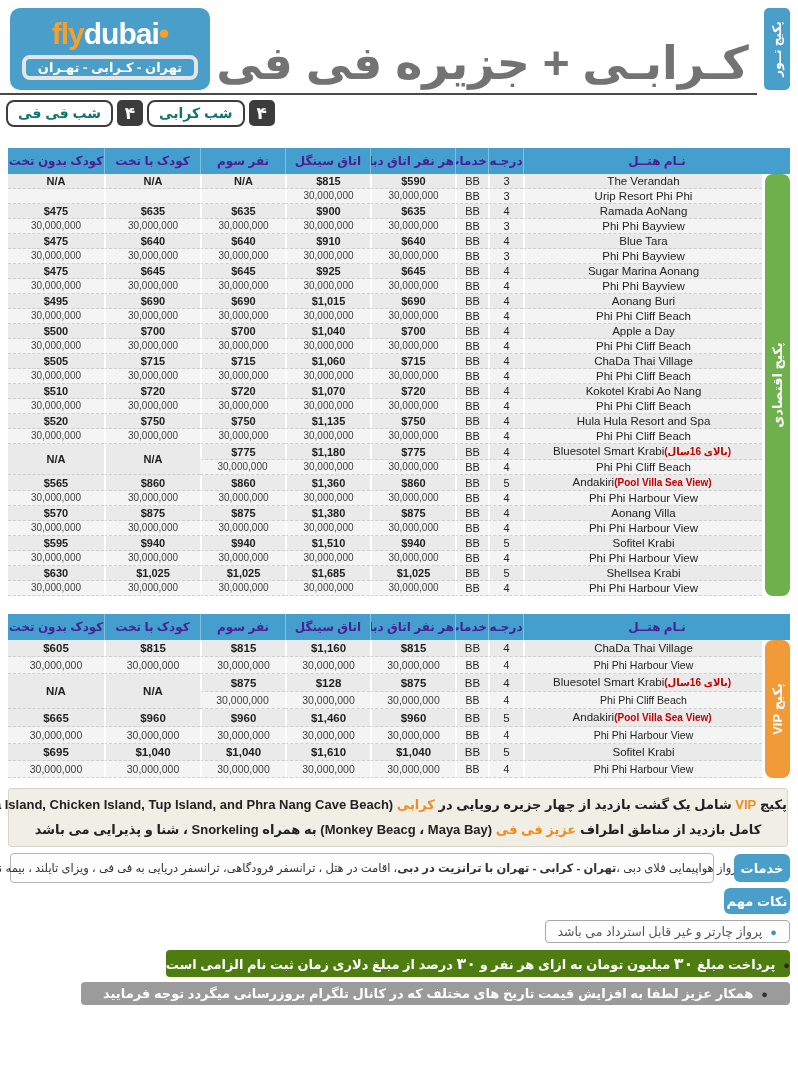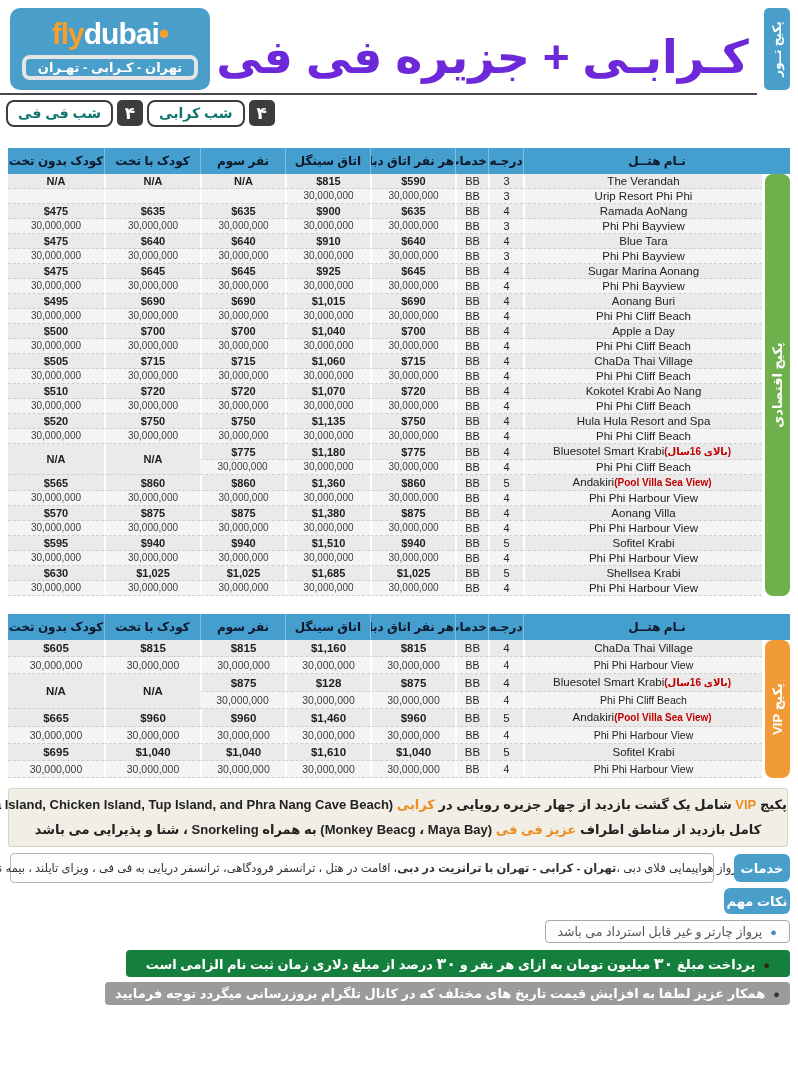--- a/index.html
+++ b/index.html
@@ -8,42 +8,42 @@
 
   
   .logo-box{position:absolute;left:10px;top:8px;width:200px;height:82px;background:#4a9fca;
             border-radius:10px;display:flex;flex-direction:column;align-items:center;justify-content:center;}
   .logo-text{font-size:30px;font-weight:bold;letter-spacing:-1px;line-height:30px;}
   .logo-fly{color:#f5a02b;}
   .logo-dubai{color:#ffffff;}
   .logo-dot{color:#f5a02b;font-weight:bold;}
   .route-pill{margin-top:6px;border:4px solid #e5e5e5;border-radius:8px;padding:1px 12px;
               color:#ffffff;font-size:13px;font-weight:bold;direction:rtl;}
-  .main-title{position:absolute;left:215px;right:48px;top:14px;height:86px;display:flex;
+  .main-title{position:absolute;left:215px;right:48px;top:20px;height:86px;display:flex;
               align-items:center;justify-content:center;font-size:46px;font-weight:900;
-              color:#6d28d9;direction:rtl;white-space:nowrap;}
+              color:#737373;direction:rtl;white-space:nowrap;}
   .side-tab{position:absolute;right:8px;top:8px;width:26px;height:82px;background:#4a9fca;
             border-radius:5px;}
   .side-tab span{position:absolute;top:50%;left:50%;transform:translate(-50%,-50%) rotate(-90deg);
                  white-space:nowrap;color:#fff;font-size:12px;font-weight:bold;direction:rtl;}
   .header-line{position:absolute;top:93px;left:0;width:757px;height:2px;background:#4a4a4a;}
 
   
   .nights{position:absolute;left:6px;top:99px;height:28px;display:flex;direction:rtl;gap:4px;align-items:center;}
   .count-box{width:26px;height:26px;background:#3c3c3c;color:#fff;border-radius:5px;
              display:flex;align-items:center;justify-content:center;font-size:17px;font-weight:bold;}
   .label-box{border:2px solid #3c3c3c;border-radius:8px;background:#fff;color:#0f766e;
              font-size:14px;font-weight:bold;padding:1px 10px;height:21px;line-height:21px;direction:rtl;}
 
   
   .tbl{position:absolute;left:8px;}
   .tbl.eco{top:148px;}
   .tbl.vip{top:614px;}
   .tbl table{border-collapse:separate;border-spacing:0;table-layout:fixed;width:782px;}
-  .tbl th{background:#459fce;color:#0f172a;font-size:12px;font-weight:bold;height:26px;
+  .tbl th{background:#459fce;color:#4c1d95;font-size:12px;font-weight:bold;height:26px;
           border-left:1px solid #7fc0e0;direction:rtl;text-align:center;padding:0;overflow:hidden;white-space:nowrap;}
   .tbl th:first-child{border-left:none;}
   .tbl td{text-align:center;vertical-align:middle;border-left:2px solid #fff;
           border-bottom:1px dashed #cfcfcf;overflow:hidden;white-space:nowrap;padding:0;}
   .tbl td:first-child{border-left:none;}
   tr.usd td{background:#eaeaea;font-weight:bold;font-size:11px;color:#1e1e1e;height:14px;line-height:14px;}
   tr.irr td{background:#f4f4f4;font-weight:normal;font-size:10px;color:#3c3c3c;height:14px;line-height:14px;}
   .vip tr.usd td{height:16px;line-height:16px;font-size:11.5px;}
   .vip tr.irr td{height:16px;line-height:16px;font-size:10.5px;}
   .tbl td.hotel{font-weight:normal;font-size:11.5px;color:#222;direction:ltr;}
@@ -71,23 +71,23 @@
   .svc-badge{right:8px;top:854px;width:56px;height:28px;}
   .notes-badge{right:8px;top:888px;width:66px;height:26px;}
   .svc-bar{position:absolute;left:10px;top:853px;width:702px;height:28px;background:#fdfdfd;
            border:1px solid #b5b5b5;border-radius:4px;direction:rtl;display:flex;align-items:center;
            justify-content:center;font-size:11.5px;color:#333;white-space:nowrap;}
   .note{position:absolute;right:8px;direction:rtl;white-space:nowrap;border-radius:4px;}
   .note .bullet{margin-left:8px;font-size:11px;}
   .note1{top:920px;background:#fdfdfd;border:1px solid #a8a8a8;color:#555;
          font-size:12.5px;padding:3px 12px;}
   .note1 .bullet{color:#4a8fc0;}
-  .note2{top:950px;background:#15803d;color:#fff;font-size:13px;font-weight:bold;padding:4px 20px;}
+  .note2{top:950px;background:#4d7c0f;color:#fff;font-size:13px;font-weight:bold;padding:4px 0;}
   .note2 .bullet{color:#33230f;}
-  .note3{top:982px;background:#9b9b9b;color:#fff;font-size:13px;font-weight:bold;padding:4px 10px;}
+  .note3{top:982px;background:#9b9b9b;color:#fff;font-size:13px;font-weight:bold;padding:4px 22px;}
   .note3 .bullet{color:#333;}
 </style>
 </head>
 <body>
 
 <div class="page">
 
   <div class="logo-box">
     <div class="logo-text"><span class="logo-fly">fly</span><span class="logo-dubai">dubai</span><span class="logo-dot">•</span></div>
     <div class="route-pill">تهران - کـرابی - تهـران</div>

